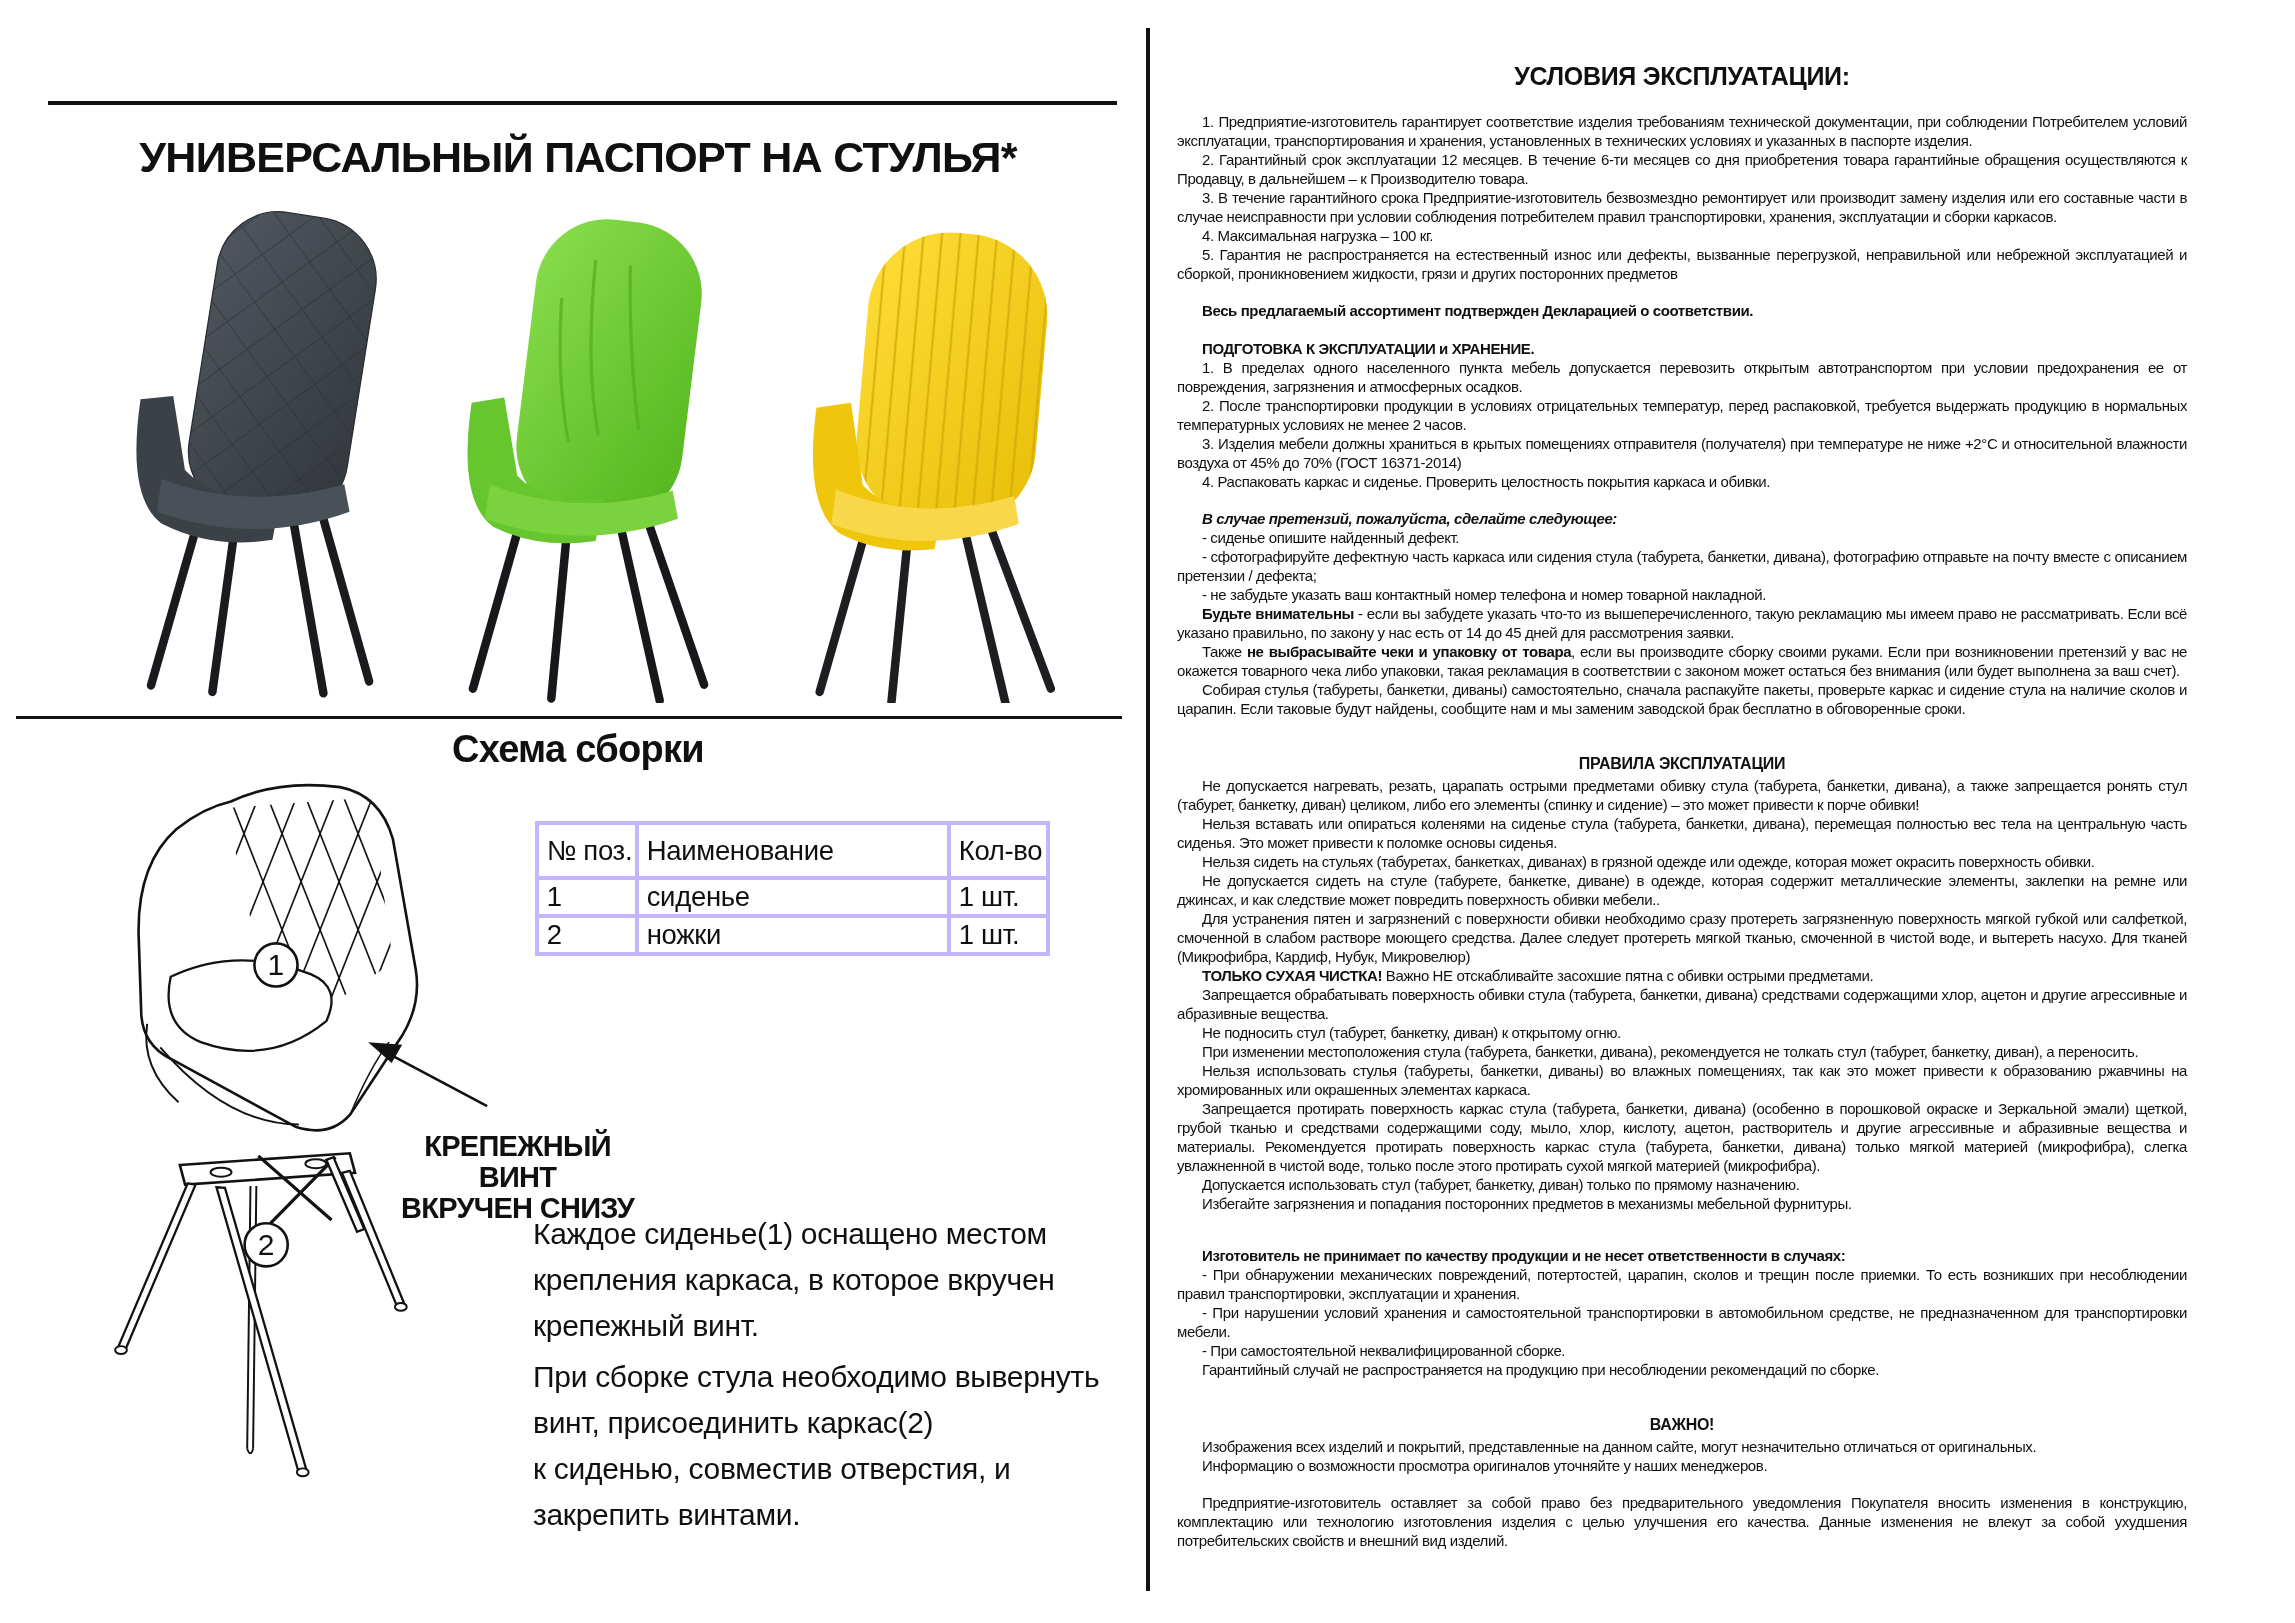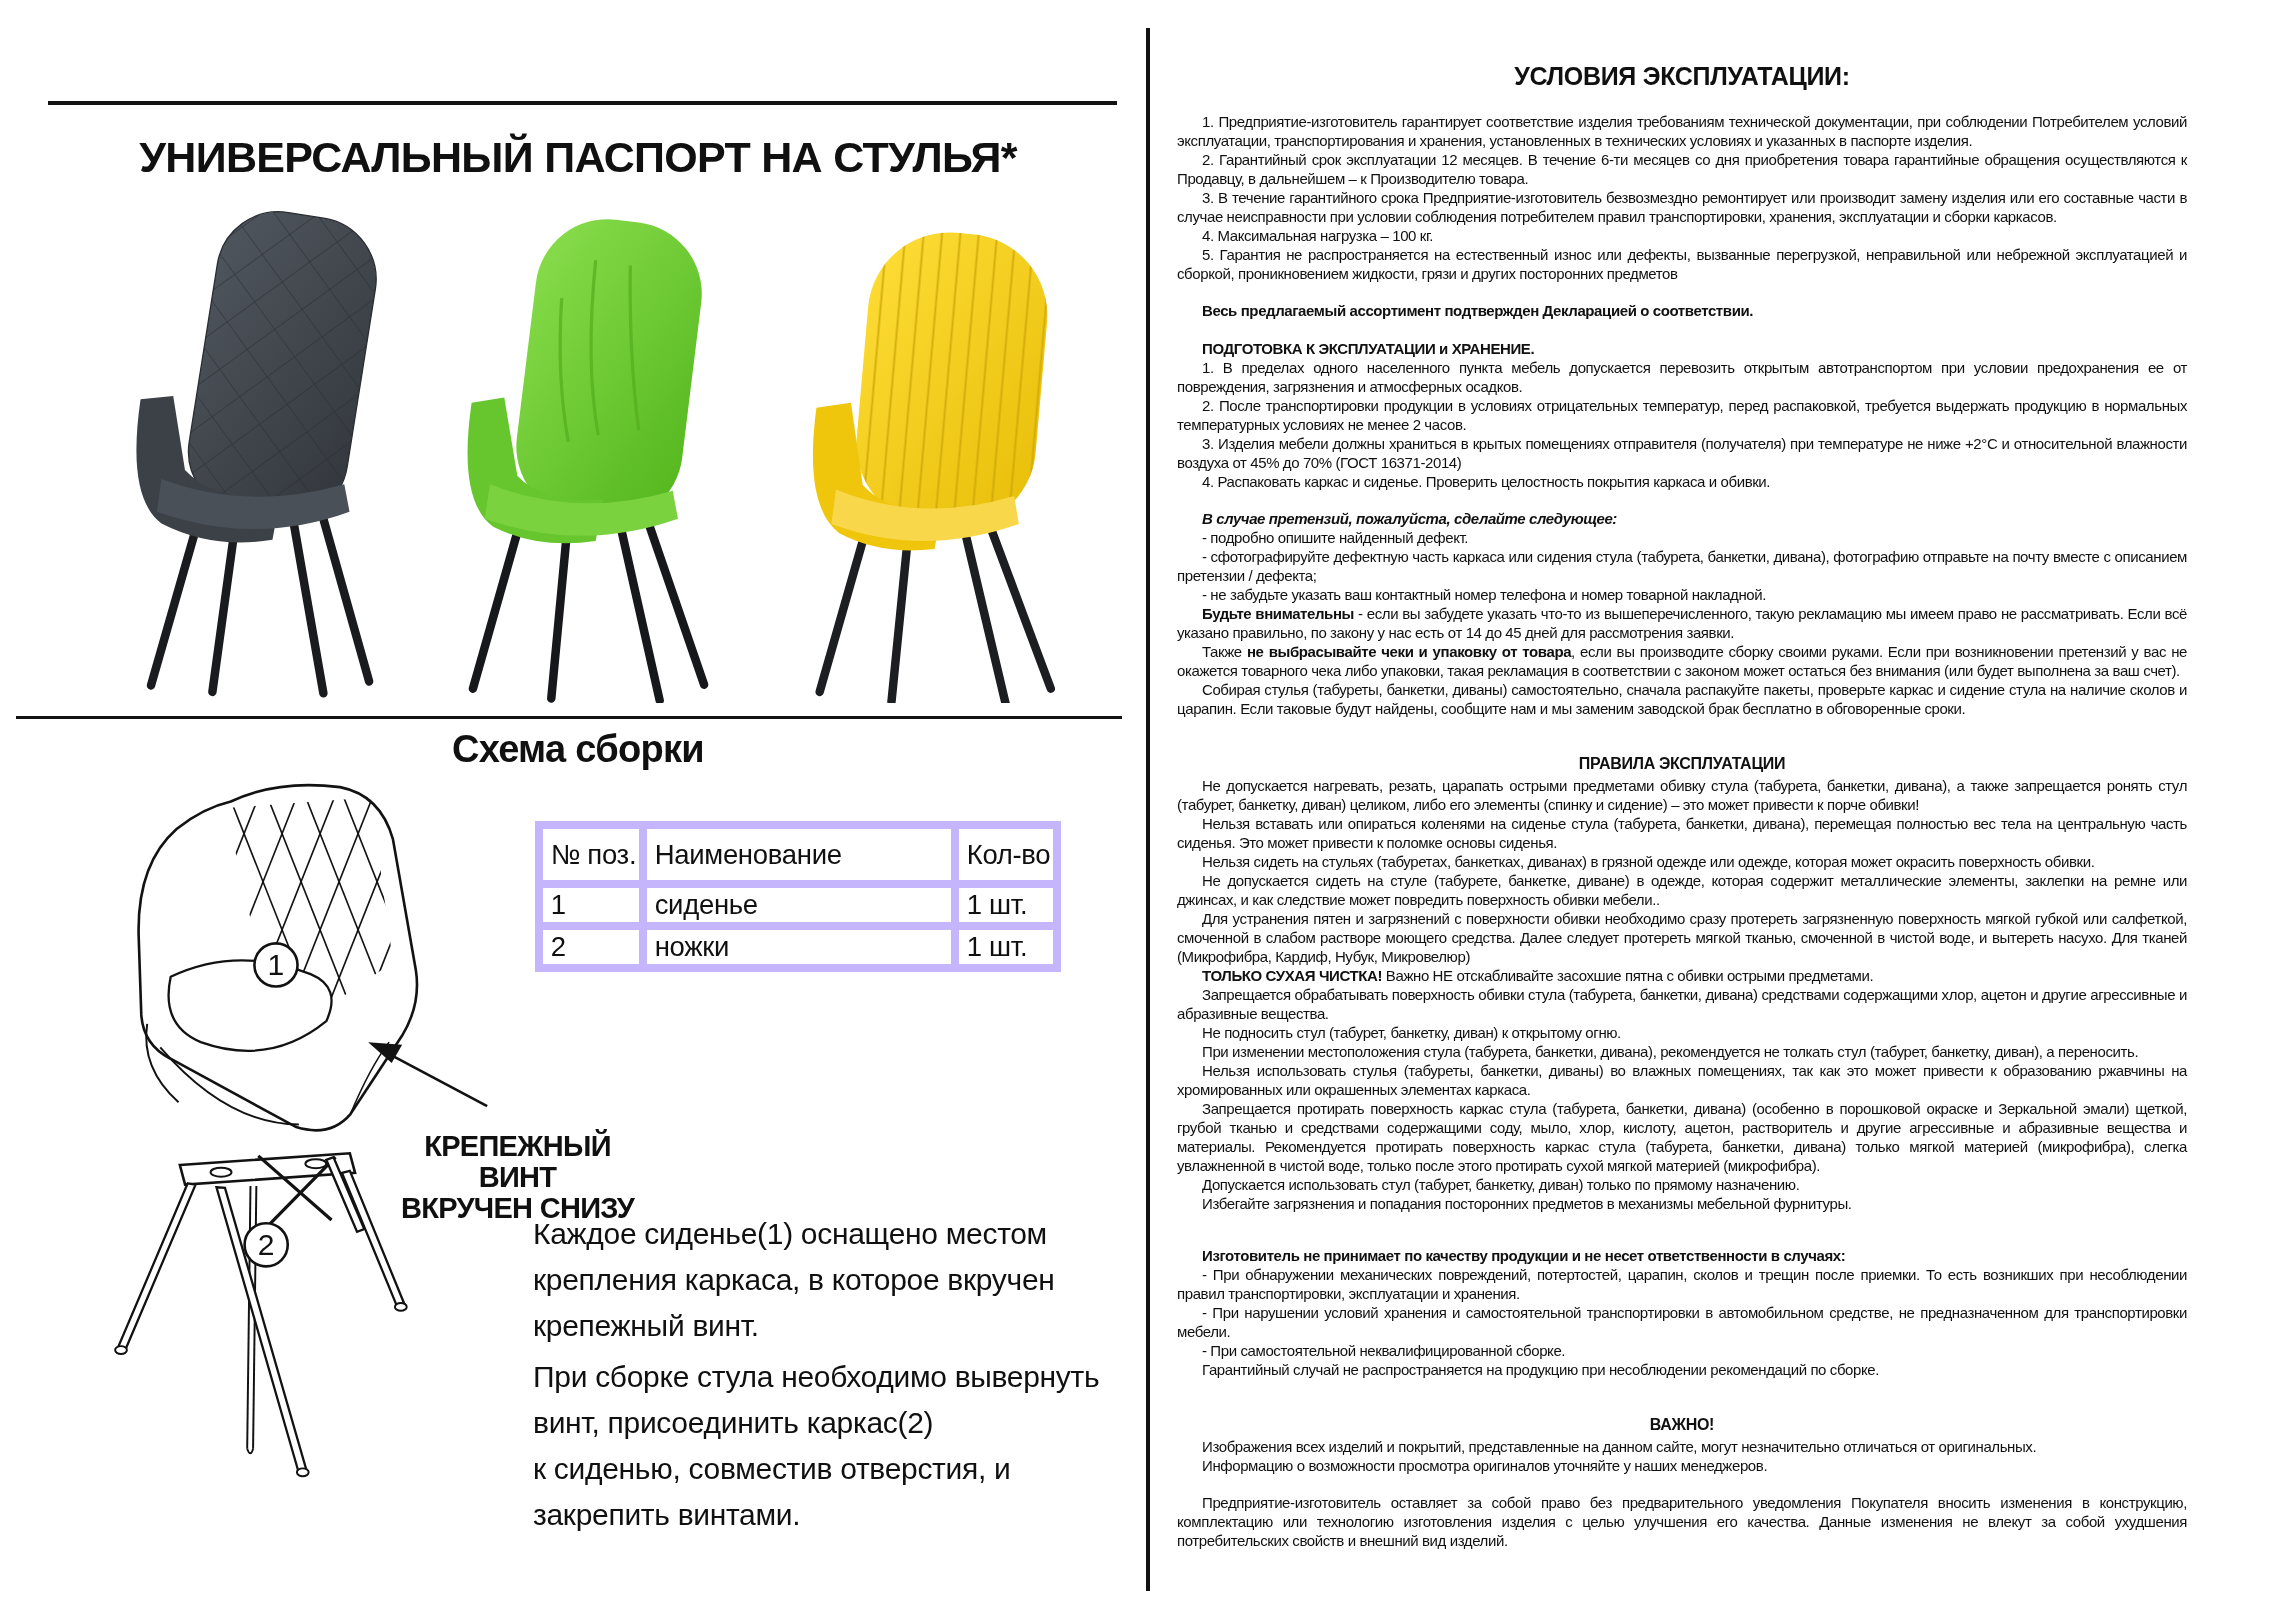--- a/index.html
+++ b/index.html
@@ -28,21 +28,21 @@
     left:533px;top:1211px;width:608px;
     font-size:30px;line-height:46px;letter-spacing:-0.3px;
   }
   #parts-table{
     position:absolute;left:535px;top:821px;
     border-collapse:collapse;table-layout:fixed;
     font-size:27.5px;letter-spacing:-0.3px;
     border:3.3px solid #121212;
   }
   #parts-table th,#parts-table td{
-    border:8px solid #c4b5fd;font-weight:normal;text-align:left;
+    border:4px solid #c4b5fd;font-weight:normal;text-align:left;
     padding:0 2.6px 0 7.8px;overflow:hidden;white-space:nowrap;
   }
   #parts-table th{height:51px;}
   #parts-table td{height:34px;}
 
   
   #right-col{
     left:1177px;top:61px;width:1010px;
     font-size:15px;line-height:19px;letter-spacing:-0.4px;
   }
@@ -256,21 +256,21 @@
     <div class="p">3. В течение гарантийного срока Предприятие-изготовитель безвозмездно ремонтирует или производит замену изделия или его составные части в случае неисправности при условии соблюдения потребителем правил транспортировки, хранения, эксплуатации и сборки каркасов.</div>
     <div class="p">4. Максимальная нагрузка – 100 кг.</div>
     <div class="p">5. Гарантия не распространяется на естественный износ или дефекты, вызванные перегрузкой, неправильной или небрежной эксплуатацией и сборкой, проникновением жидкости, грязи и других посторонних предметов</div>
     <div class="p" style="margin-top: 18.3px;"><b>Весь предлагаемый ассортимент подтвержден Декларацией о соответствии.</b></div>
     <div class="subhead" style="margin-top: 18.3px;">ПОДГОТОВКА К ЭКСПЛУАТАЦИИ и ХРАНЕНИЕ.</div>
     <div class="p">1. В пределах одного населенного пункта мебель допускается перевозить открытым автотранспортом при условии предохранения ее от повреждения, загрязнения и атмосферных осадков.</div>
     <div class="p">2. После транспортировки продукции в условиях отрицательных температур, перед распаковкой, требуется выдержать продукцию в нормальных температурных условиях не менее 2 часов.</div>
     <div class="p">3. Изделия мебели должны храниться в крытых помещениях отправителя (получателя) при температуре не ниже +2°С и относительной влажности воздуха от 45% до 70% (ГОСТ 16371-2014)</div>
     <div class="p">4. Распаковать каркас и сиденье. Проверить целостность покрытия каркаса и обивки.</div>
     <div class="subheadi" style="margin-top: 18.3px;">В случае претензий, пожалуйста, сделайте следующее:</div>
-    <div class="p">- подробно опишите найденный дефект.</div>
+    <div class="p">- сиденье опишите найденный дефект.</div>
     <div class="p">- сфотографируйте дефектную часть каркаса или сидения стула (табурета, банкетки, дивана), фотографию отправьте на почту вместе с описанием претензии / дефекта;</div>
     <div class="p">- не забудьте указать ваш контактный номер телефона и номер товарной накладной.</div>
     <div class="p"><b>Будьте внимательны</b> - если вы забудете указать что-то из вышеперечисленного, такую рекламацию мы имеем право не рассматривать. Если всё указано правильно, по закону у нас есть от 14 до 45 дней для рассмотрения заявки.</div>
     <div class="p">Также <b>не выбрасывайте чеки и упаковку от товара</b>, если вы производите сборку своими руками. Если при возникновении претензий у вас не окажется товарного чека либо упаковки, такая рекламация в соответствии с законом может остаться без внимания (или будет выполнена за ваш счет).</div>
     <div class="p">Собирая стулья (табуреты, банкетки, диваны) самостоятельно, сначала распакуйте пакеты, проверьте каркас и сидение стула на наличие сколов и царапин. Если таковые будут найдены, сообщите нам и мы заменим заводской брак бесплатно в обговоренные сроки.</div>
     <div class="head" style="margin-top: 33px;">ПРАВИЛА ЭКСПЛУАТАЦИИ</div>
     <div class="p">Не допускается нагревать, резать, царапать острыми предметами обивку стула (табурета, банкетки, дивана), а также запрещается ронять стул (табурет, банкетку, диван) целиком, либо его элементы (спинку и сидение) – это может привести к порче обивки!</div>
     <div class="p">Нельзя вставать или опираться коленями на сиденье стула (табурета, банкетки, дивана), перемещая полностью вес тела на центральную часть сиденья. Это может привести к поломке основы сиденья.</div>
     <div class="p">Нельзя сидеть на стульях (табуретах, банкетках, диванах) в грязной одежде или одежде, которая может окрасить поверхность обивки.</div>
     <div class="p">Не допускается сидеть на стуле (табурете, банкетке, диване) в одежде, которая содержит металлические элементы, заклепки на ремне или джинсах, и как следствие может повредить поверхность обивки мебели..</div>

